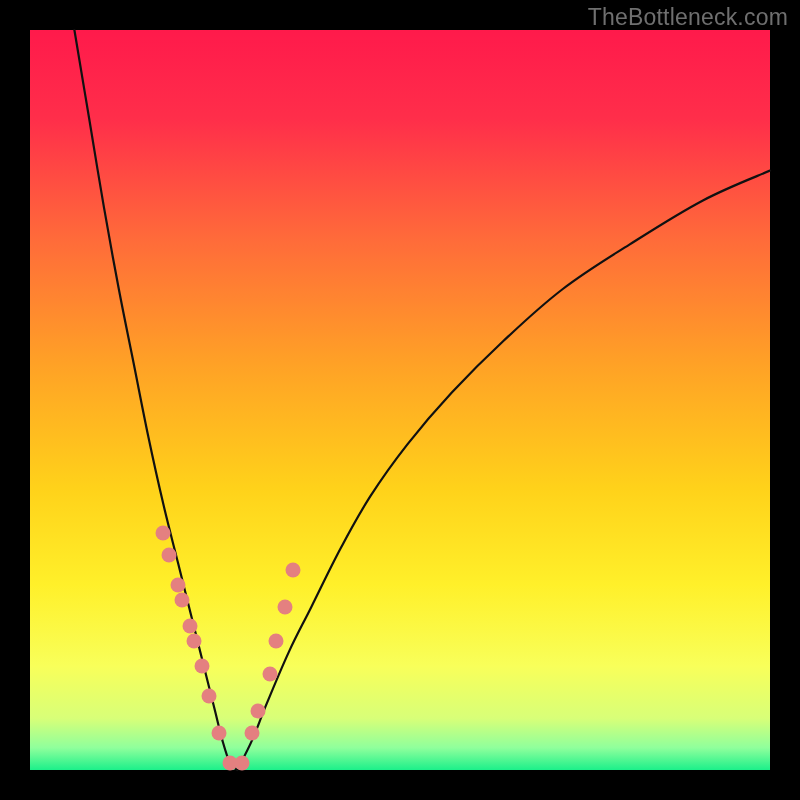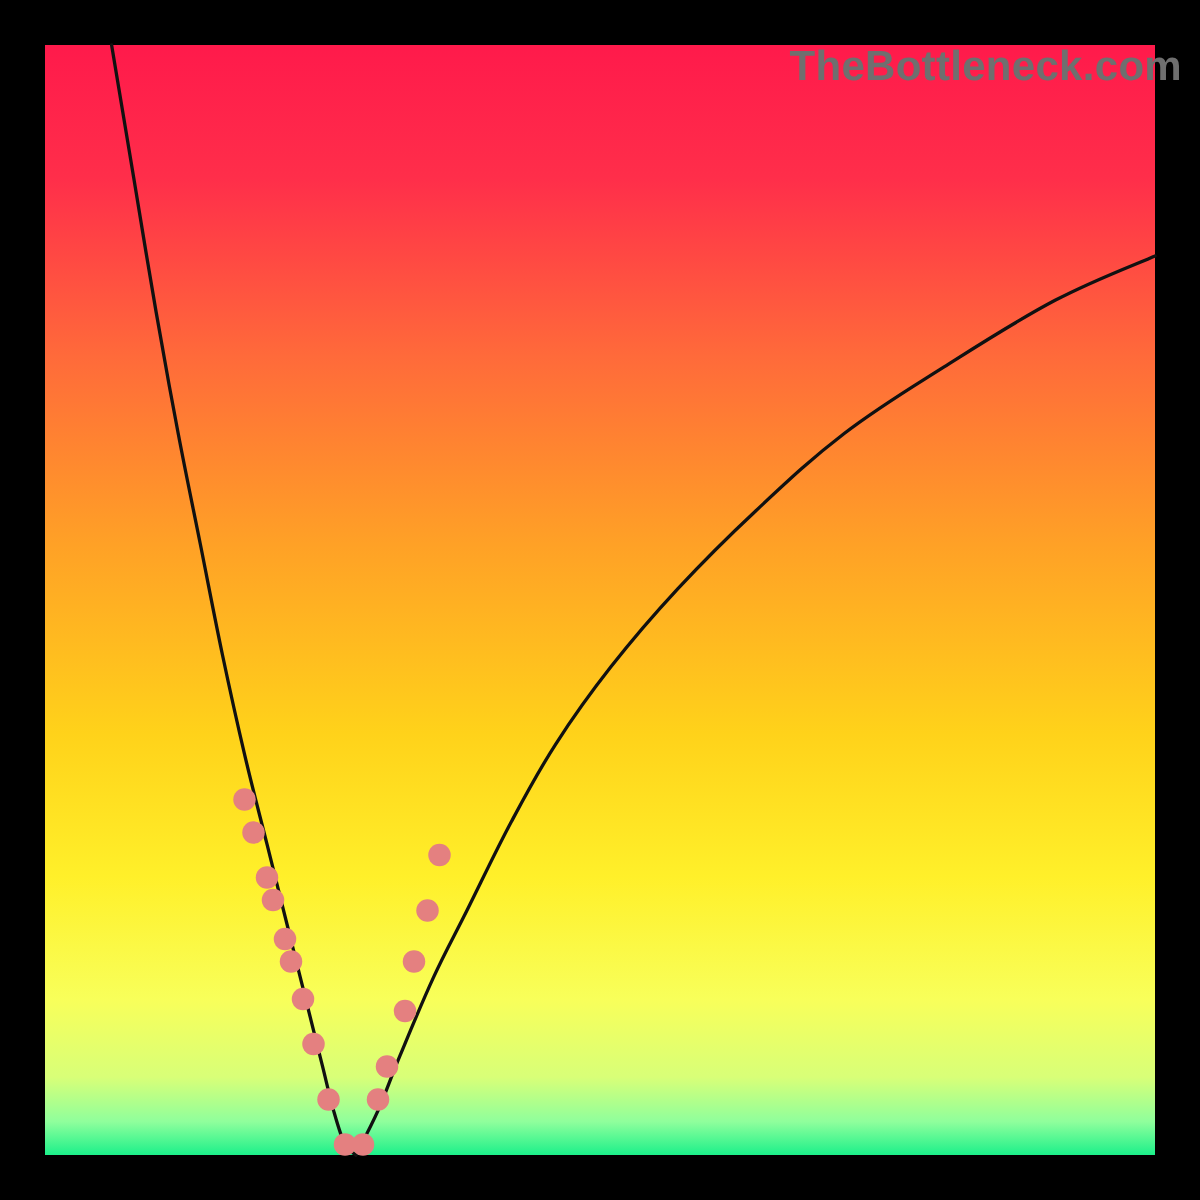--- a/index.html
+++ b/index.html
@@ -25,25 +25,24 @@
     position: absolute;
     overflow: hidden;
   }
   .gradient-fill {
     position: absolute;
     inset: 0;
   }
   .watermark {
     position: absolute;
     color: #6f6f6f;
-    font-size: 28px;
-    font-weight: 700;
+    font-size: 23px;
+    font-weight: 400;
     letter-spacing: 0.2px;
     white-space: nowrap;
-    margin-top: 24px;
   }
   svg.curves {
     position: absolute;
   }
   .dot {
     position: absolute;
     border-radius: 50%;
     transform: translate(-50%, -50%);
   }
 </style>

